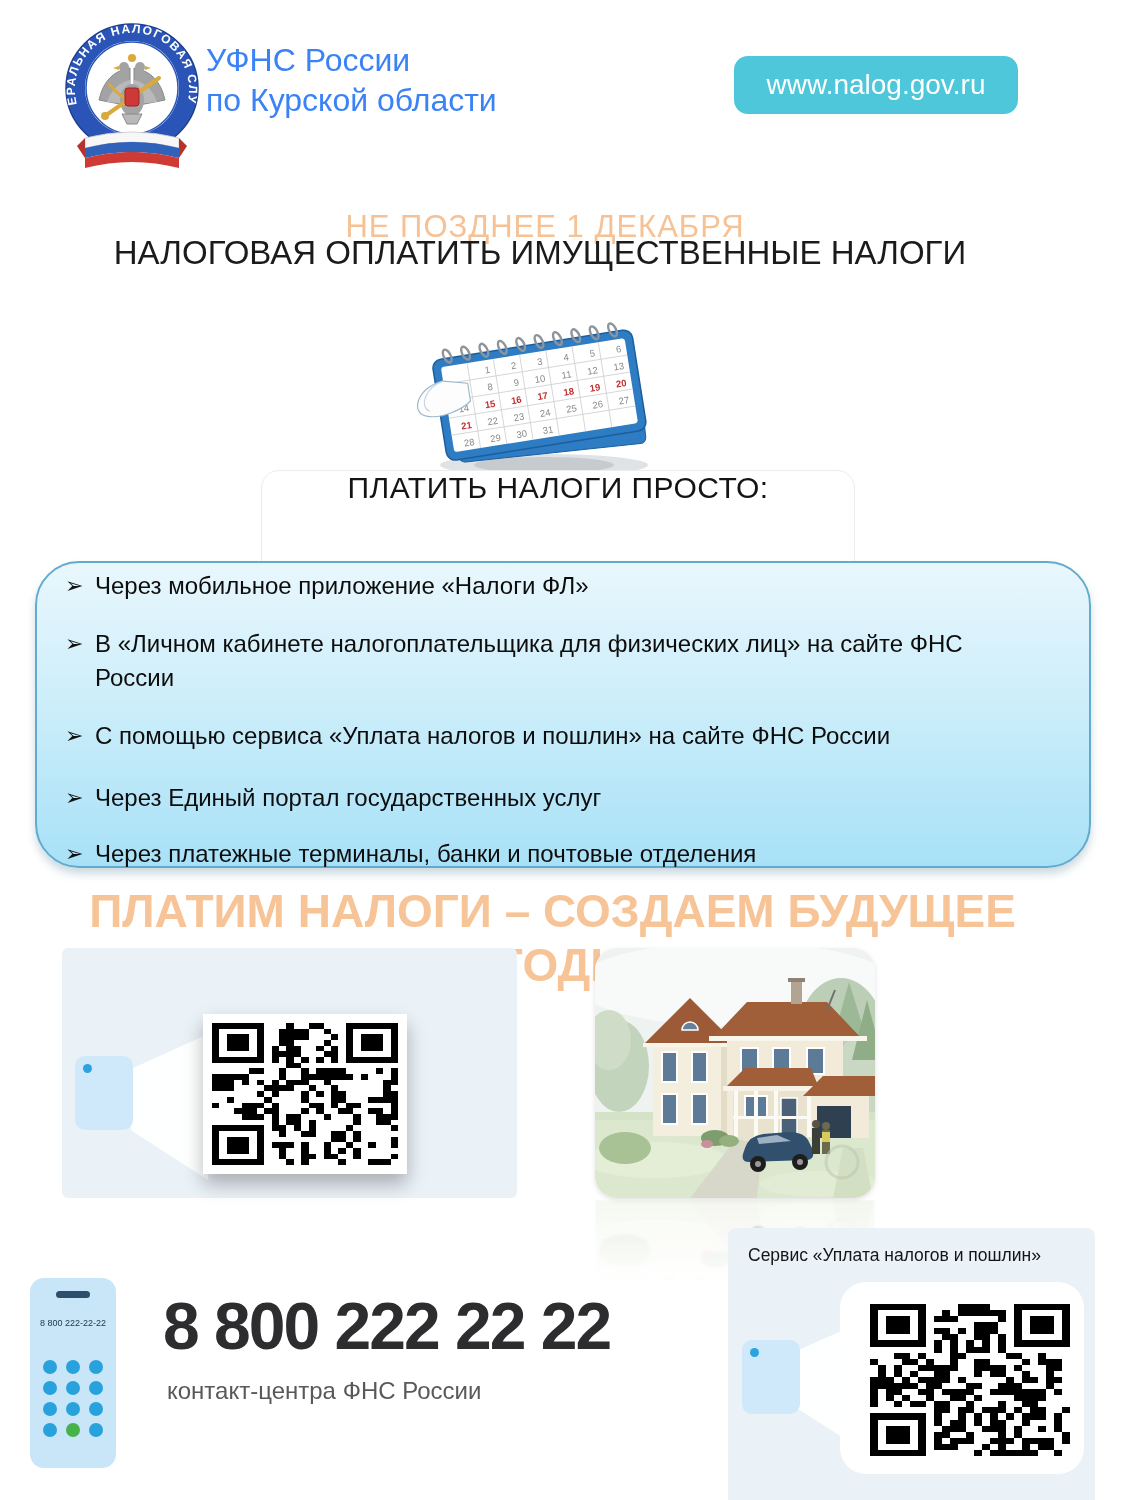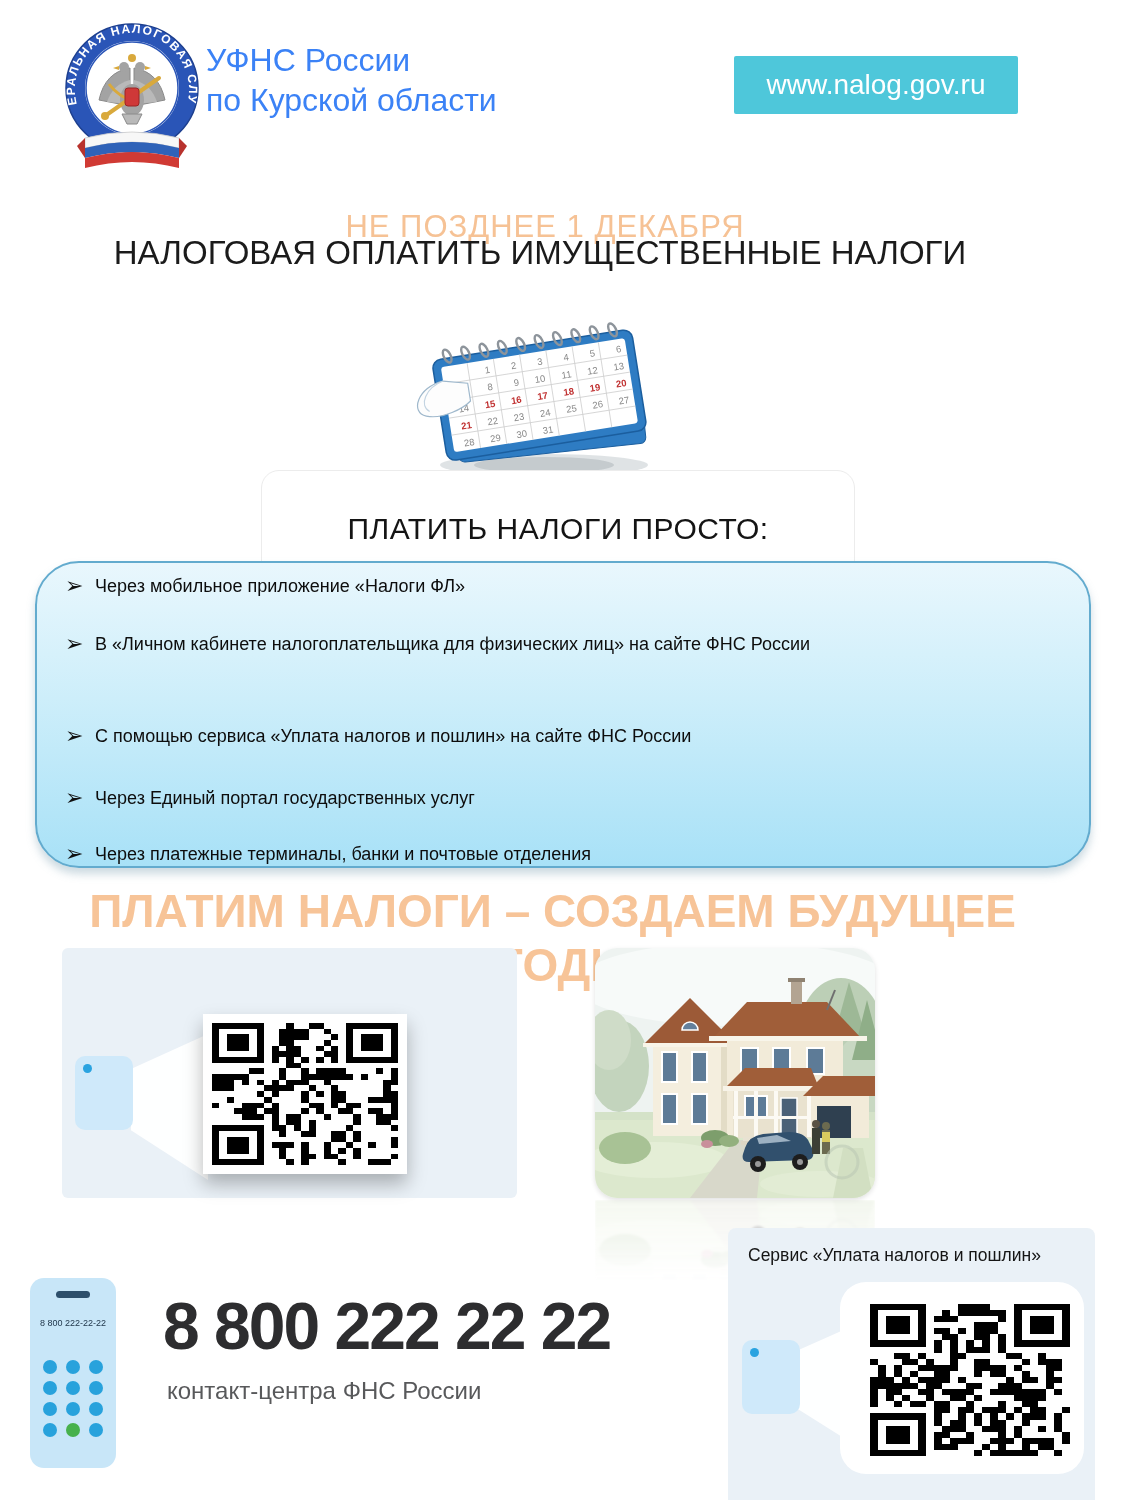--- a/index.html
+++ b/index.html
@@ -3,44 +3,44 @@
 <meta charset="utf-8">
 <style>
   html,body{margin:0;padding:0;background:#ffffff;}
   .poster{position:relative;width:1125px;height:1500px;background:#ffffff;overflow:hidden;
           font-family:"Liberation Sans",sans-serif;color:#1b1b1b;}
   .abs{position:absolute;}
 
   
   .logo{left:46px;top:12px;width:172px;height:156px;}
   .org-title{left:206px;top:40px;font-size:32px;line-height:40px;color:#3b82f6;}
-  .url-badge{left:734px;top:56px;width:284px;height:58px;background:#4ec7da;border-radius:2px;
+  .url-badge{left:734px;top:56px;width:284px;height:58px;background:#4ec7da;border-radius:14px;
              color:#ffffff;font-size:28px;display:flex;align-items:center;justify-content:center;}
 
   
   .deadline-subtitle{left:0;top:197px;width:1090px;text-align:center;font-size:31px;
                      color:#f6c295;letter-spacing:1px;margin-top:12px;}
   .deadline-title{left:0;top:234px;width:1080px;text-align:center;font-size:33px;color:#1b1b1b;}
 
   
   .calendar{left:416px;top:310px;width:250px;height:170px;}
 
   
   .simple-card{left:261px;top:470px;width:592px;height:112px;background:#ffffff;
                border:1px solid #ececec;border-radius:18px;z-index:0;}
-  .simple-card-heading{margin-top:41px;text-align:center;font-size:30px;color:#141414;letter-spacing:.5px;}
+  .simple-card-heading{text-align:center;font-size:30px;color:#141414;letter-spacing:.5px;}
 
   
   .blue-panel{left:35px;top:561px;width:1056px;height:307px;border-radius:44px;
               border:2px solid #63abce;box-sizing:border-box;z-index:2;
               background:linear-gradient(to bottom,#e9f7fd 0%,#cdeefa 45%,#a8e1f7 100%);
               box-shadow:0 6px 8px rgba(110,150,170,.35);}
   .pm-item{position:absolute;left:28px;display:flex;align-items:flex-start;}
   .pm-bullet{font-size:22px;line-height:34px;color:#111;width:30px;flex:0 0 30px;}
-  .pm-text{font-size:18px;line-height:34px;color:#0d0d0d;max-width:930px;}
+  .pm-text{font-size:24px;line-height:34px;color:#0d0d0d;max-width:930px;}
 
   
   .slogan{left:0;top:884px;width:1105px;text-align:center;font-size:46px;font-weight:700;
           color:#f7c498;letter-spacing:0;}
 
   
   .qr-card{background:#eaf1f7;border-radius:6px;}
   .qr-card-left{left:62px;top:948px;width:455px;height:250px;}
   .qr-card-right{left:728px;top:1228px;width:367px;height:324px;border-radius:8px;}
   .qr-card-title{position:absolute;left:20px;top:15px;font-size:17.5px;line-height:1.42;}

